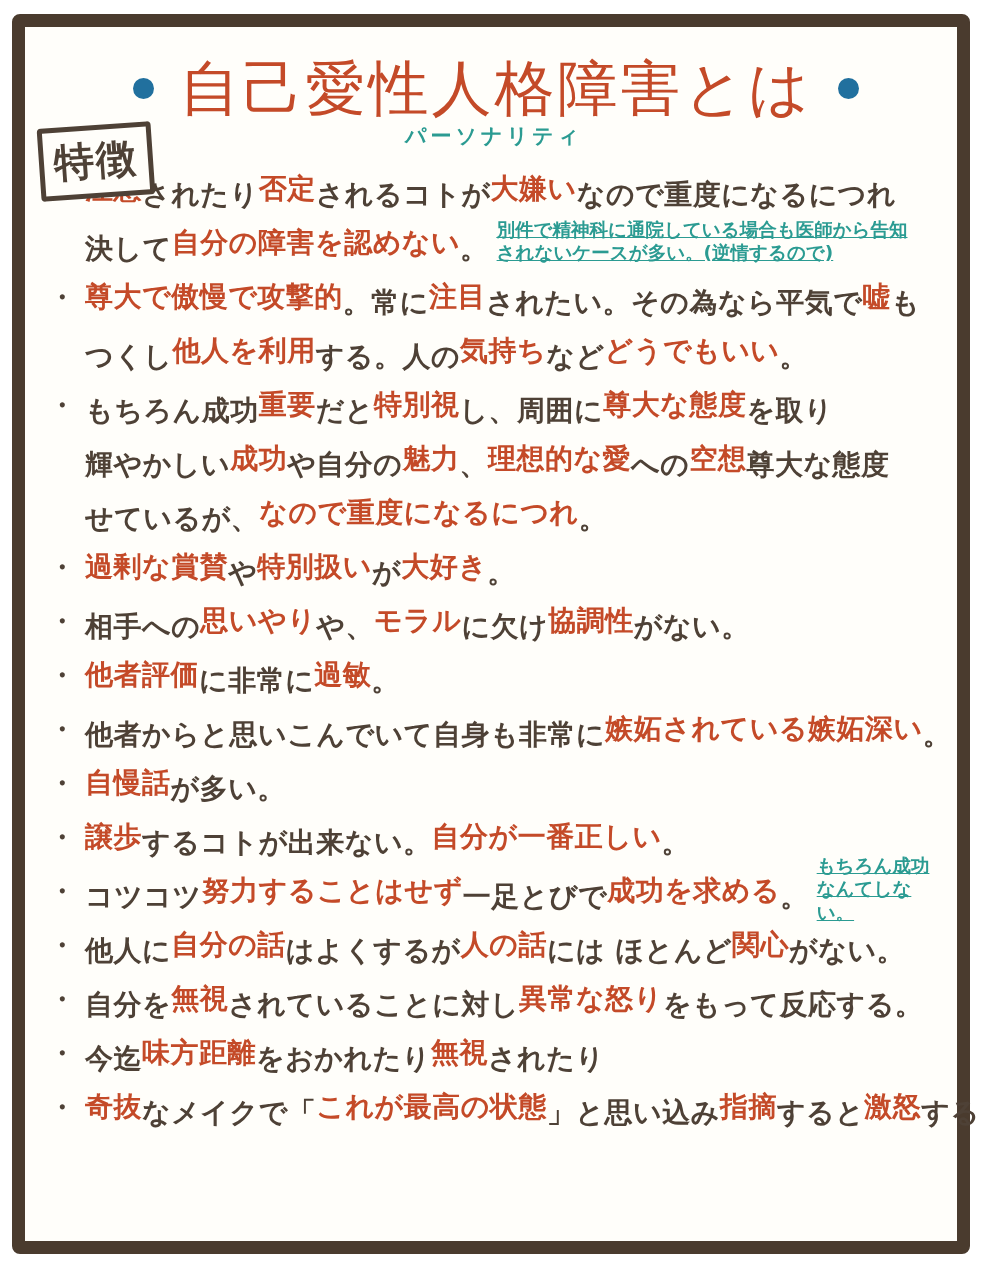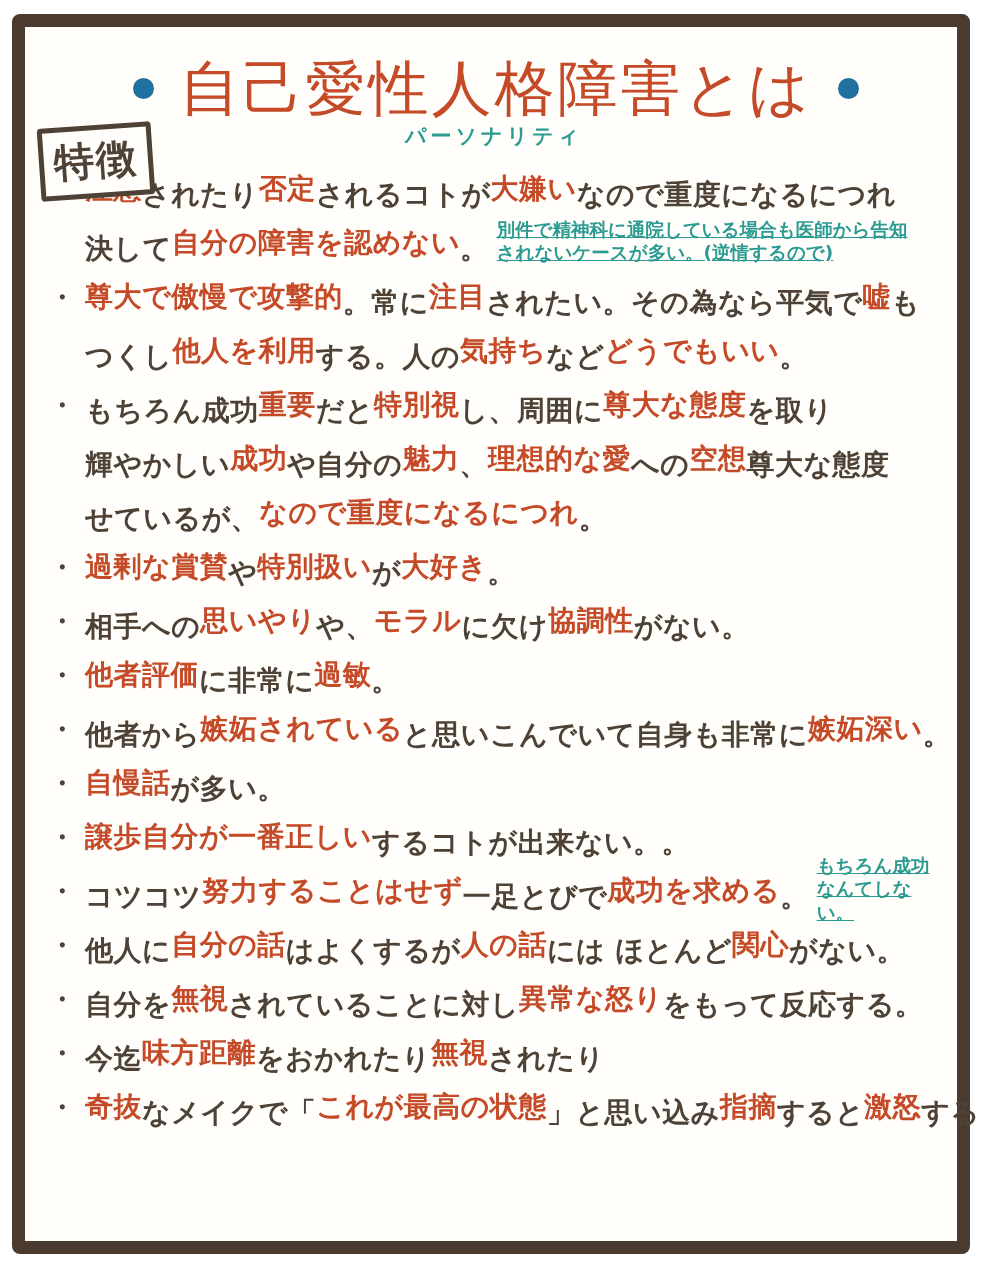--- a/index.html
+++ b/index.html
@@ -188,35 +188,35 @@
         <div class="bl-line">
           <span class="marker">・</span>
           <span class="seg c-red">他者評価</span>
           <span class="seg c-dark">に非常に</span>
           <span class="seg c-red">過敏</span>
           <span class="seg c-dark">。</span>
         </div>
         <div class="bl-line">
           <span class="marker">・</span>
           <span class="seg c-dark">他者から</span>
+          <span class="seg c-dark">と思いこんでいて自身も非常に</span>
           <span class="seg c-red">嫉妬されている</span>
-          <span class="seg c-dark">と思いこんでいて自身も非常に</span>
           <span class="seg c-red">嫉妬深い</span>
           <span class="seg c-dark">。</span>
         </div>
         <div class="bl-line">
           <span class="marker">・</span>
           <span class="seg c-red">自慢話</span>
           <span class="seg c-dark">が多い。</span>
         </div>
         <div class="bl-line">
           <span class="marker">・</span>
           <span class="seg c-red">譲歩</span>
+          <span class="seg c-dark">するコトが出来ない。</span>
           <span class="seg c-red">自分が一番正しい</span>
-          <span class="seg c-dark">するコトが出来ない。</span>
           <span class="seg c-dark">。</span>
         </div>
         <div class="bl-line">
           <span class="marker">・</span>
           <span class="seg c-dark">コツコツ</span>
           <span class="seg c-red">努力することはせず</span>
           <span class="seg c-dark">一足とびで</span>
           <span class="seg c-red">成功を求める</span>
           <span class="seg c-dark">。</span>
           <span class="note c-teal">もちろん成功

